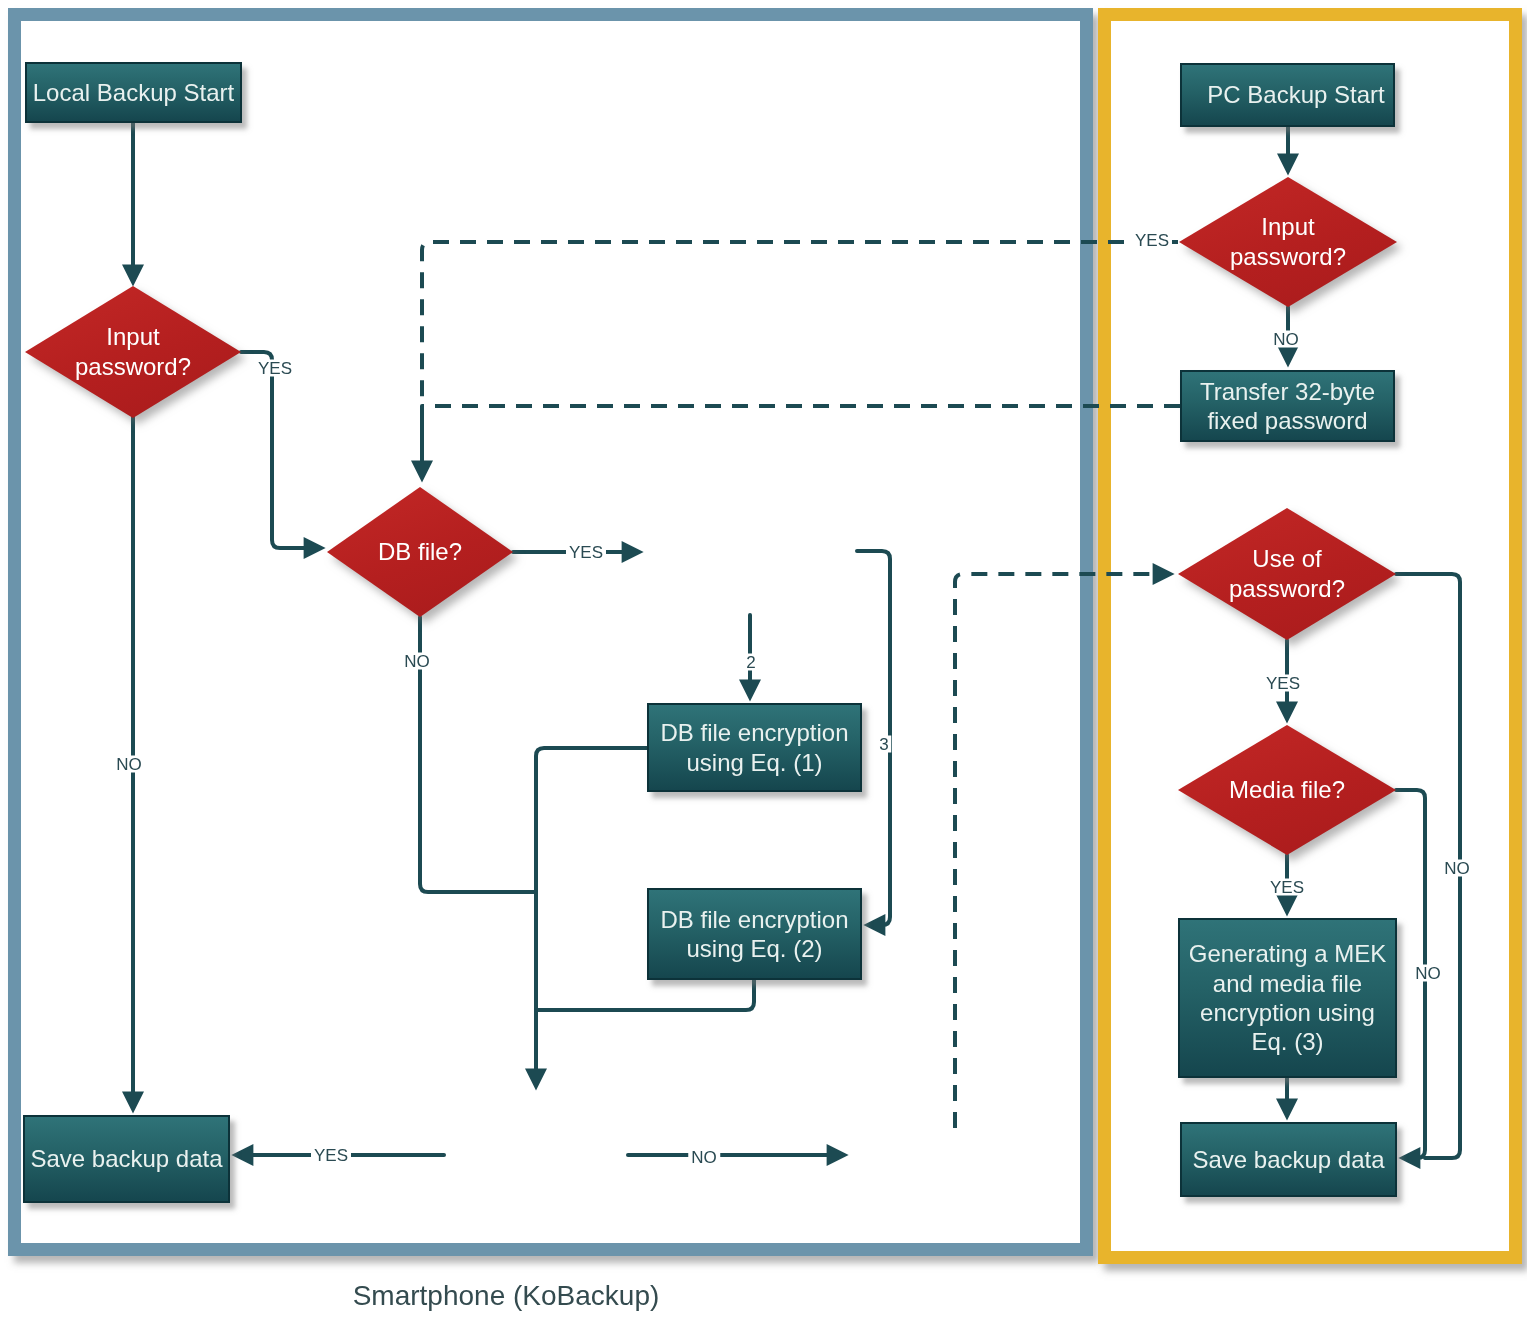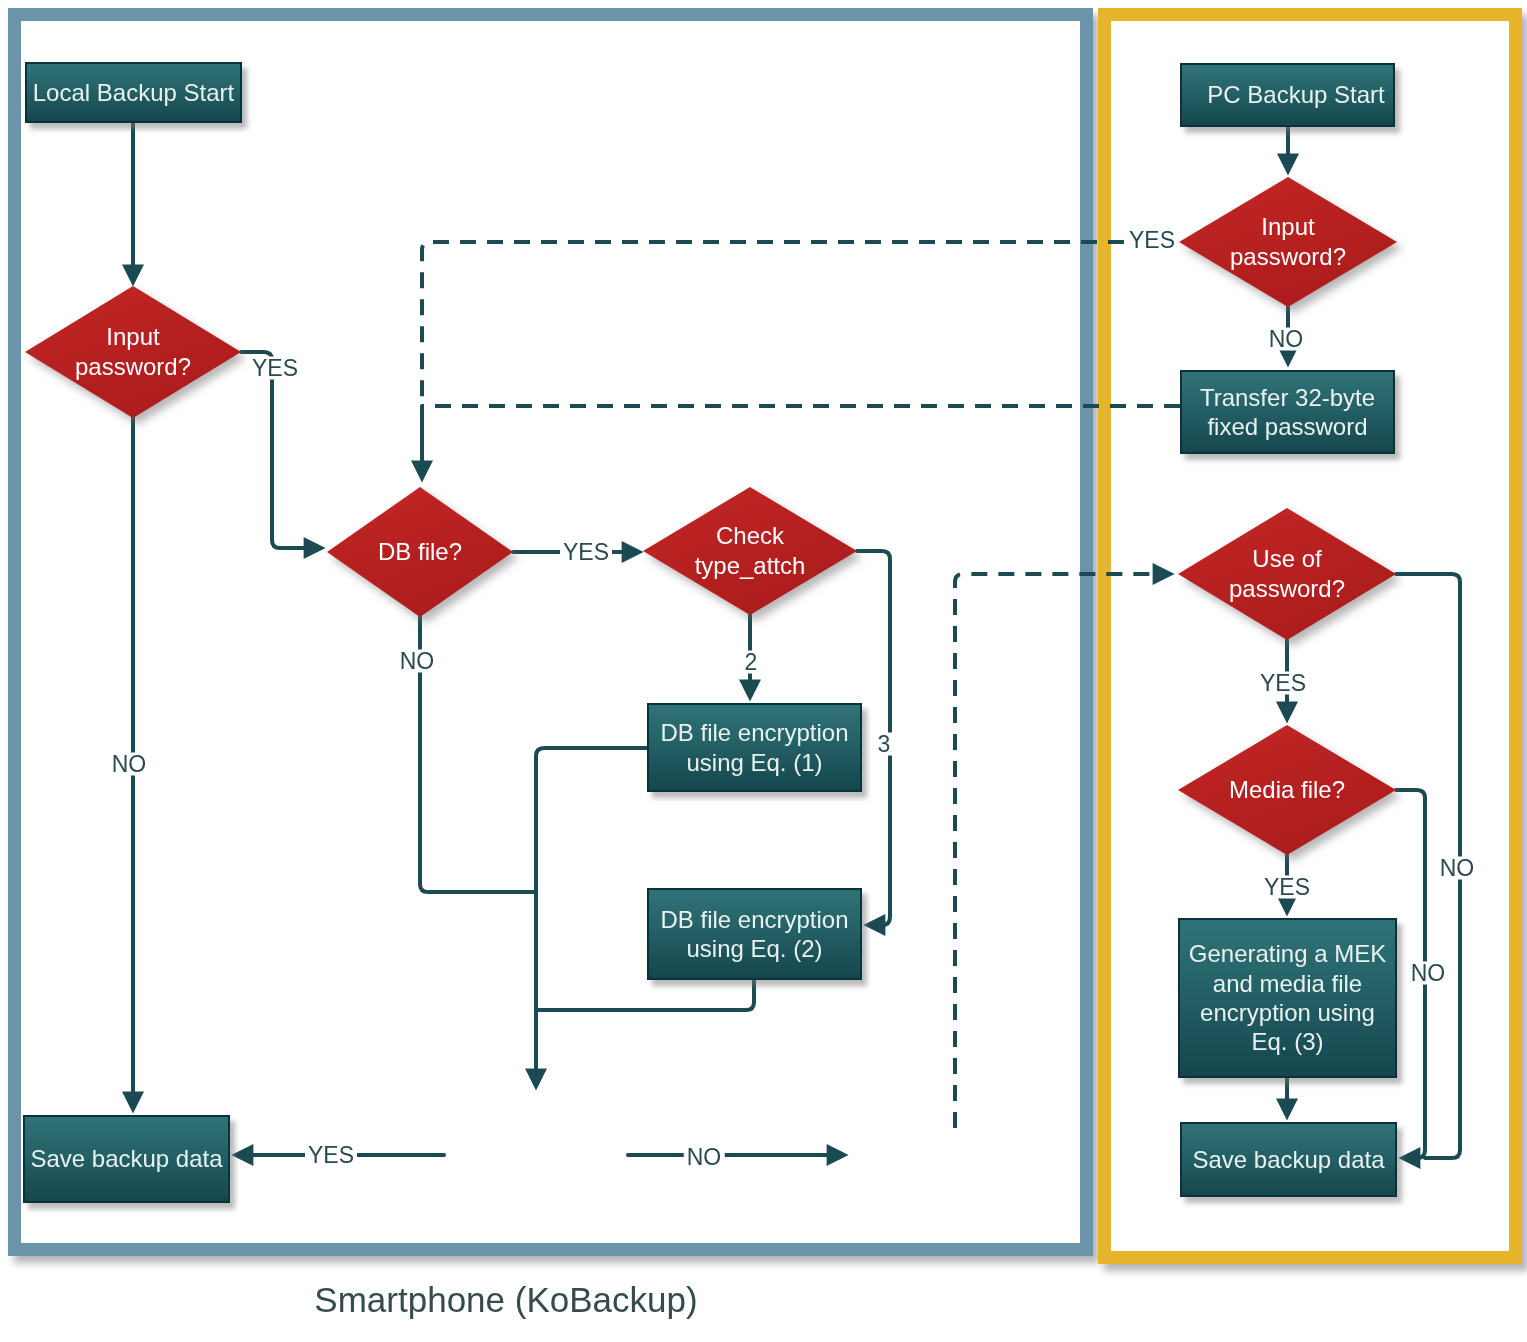--- a/index.html
+++ b/index.html
@@ -33,24 +33,24 @@
   .diamond-in{
     width:100%;height:100%;
     clip-path:polygon(50% 0%,100% 50%,50% 100%,0% 50%);
     background:linear-gradient(160deg,#c32826 0%,#b41f1f 55%,#a81b1c 100%);
     display:flex;align-items:center;justify-content:center;text-align:center;
     color:#ffffff;font-size:24px;line-height:1.25;
   }
   .node-label{white-space:pre-line;width:100%;}
   .elabel{
     position:absolute;transform:translate(-50%,-50%);z-index:4;
-    background:#ffffff;padding:0 3px;color:#2a4a52;font-size:23px;line-height:1;
+    background:#ffffff;padding:0 3px;color:#2a4a52;font-size:17px;line-height:1;
   }
   .caption{
-    position:absolute;z-index:3;text-align:center;color:#344b4f;font-size:35px;
+    position:absolute;z-index:3;text-align:center;color:#344b4f;font-size:28px;
   }
 </style>
 </head>
 <body>
 
 <div id="stage">
 
   <div class="panel" id="panel-smartphone"></div>
   <div class="panel" id="panel-pc"></div>
 
@@ -97,26 +97,20 @@
 password?</span>
     </div>
   </div>
 
   <div class="node diamond" style="left:327px;top:487px;width:186px;height:130px;">
     <div class="diamond-in">
       <span class="node-label">DB file?</span>
     </div>
   </div>
 
-  <div class="node diamond" style="left:643px;top:487px;width:214px;height:128px;">
-    <div class="diamond-in">
-      <span class="node-label">Check
-type_attch</span>
-    </div>
-  </div>
 
   <div class="node process" style="left:647px;top:703px;width:215px;height:89px;">
     <span class="node-label">DB file encryption
 using Eq. (1)</span>
   </div>
 
   <div class="node process" style="left:647px;top:888px;width:215px;height:92px;">
     <span class="node-label">DB file encryption
 using Eq. (2)</span>
   </div>
@@ -131,21 +125,21 @@
     <span class="node-label">PC Backup Start</span>
   </div>
 
   <div class="node diamond" style="left:1179px;top:177px;width:218px;height:130px;">
     <div class="diamond-in">
       <span class="node-label">Input
 password?</span>
     </div>
   </div>
 
-  <div class="node process" style="left:1180px;top:370px;width:215px;height:84px;">
+  <div class="node process" style="left:1180px;top:370px;width:215px;height:72px;">
     <span class="node-label">Transfer 32-byte
 fixed password</span>
   </div>
 
   <div class="node diamond" style="left:1178px;top:508px;width:218px;height:132px;">
     <div class="diamond-in">
       <span class="node-label">Use of
 password?</span>
     </div>
   </div>

